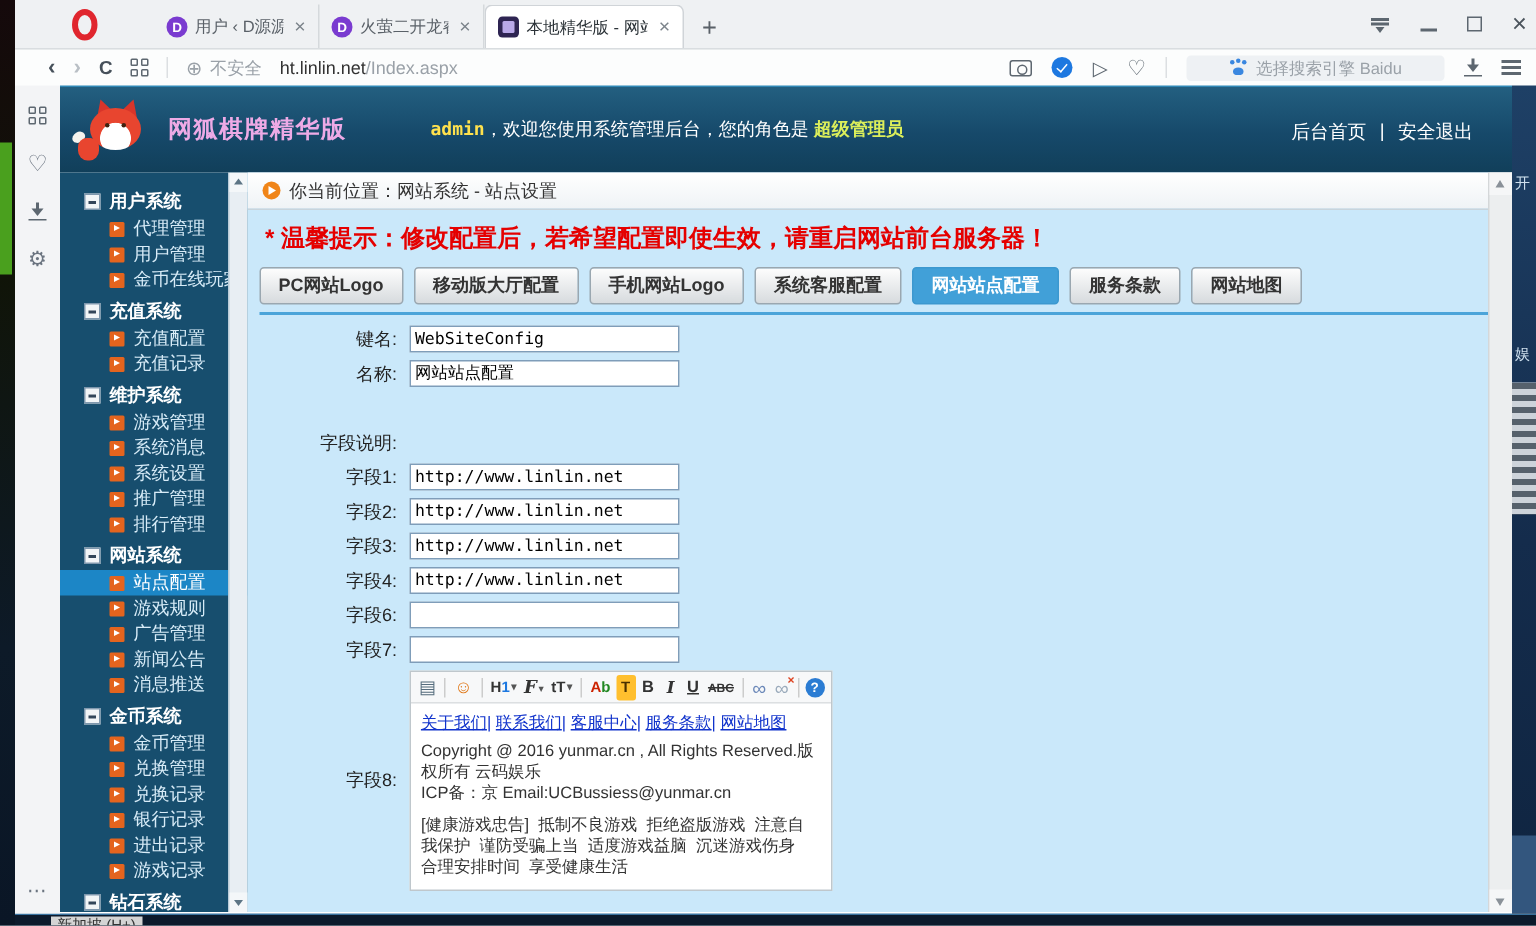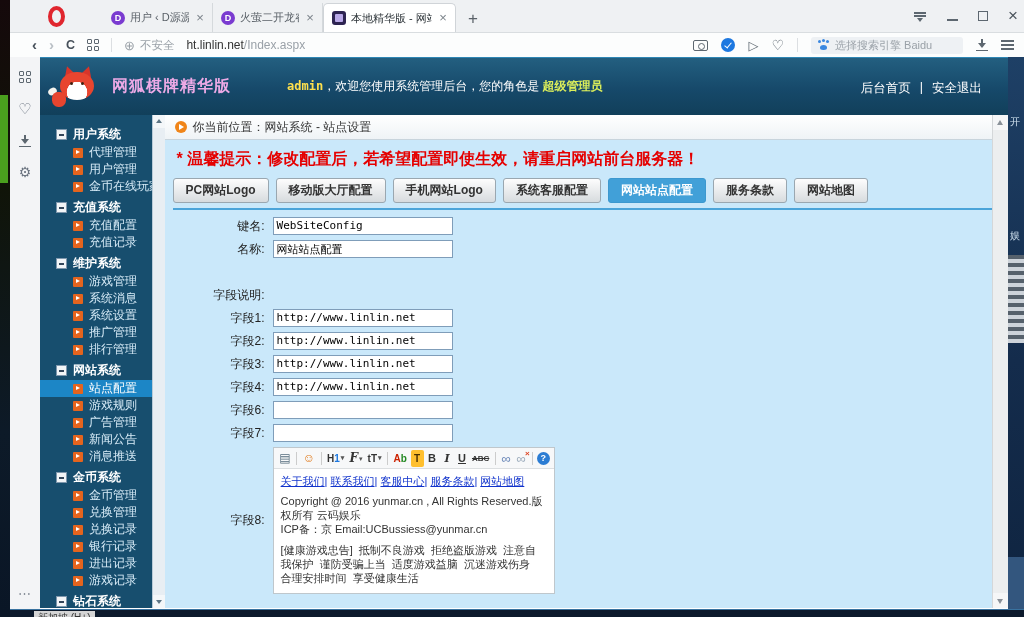--- a/index.html
+++ b/index.html
@@ -47,21 +47,21 @@
   .globe { color:#9aa1a8; font-size:13px; }
   .url { font-size:12px; color:#333; }
   .url .path { color:#9aa1a8; }
   .tb-right { margin-left:auto; display:flex; align-items:center; gap:13px; }
   .cam-icon { width:15px; height:11px; border:1.5px solid #5d6770; border-radius:2px; position:relative; }
   .cam-icon::after { content:""; position:absolute; left:4px; top:2px; width:5px; height:5px; border:1.5px solid #5d6770; border-radius:50%; }
   .check-badge { width:14px; height:14px; border-radius:50%; background:#1d78e0; position:relative; }
   .check-badge::after { content:""; position:absolute; left:5px; top:3px; width:3px; height:6px; border-right:1.8px solid #fff; border-bottom:1.8px solid #fff; transform:rotate(40deg); }
   .send-glyph { color:#5d6770; font-size:13px; }
   .heart-glyph { color:#5d6770; font-size:14px; }
-  .searchbox { width:152px; height:17px; background:#eef1f4; border-radius:3px; display:flex; align-items:center; gap:6px; padding:0 6px; }
+  .searchbox { width:172px; height:17px; background:#eef1f4; border-radius:3px; display:flex; align-items:center; gap:6px; padding:0 6px;justify-content:center; }
   .paw { width:12px; height:12px; position:relative; }
   .paw::before { content:""; position:absolute; left:3px; bottom:1px; width:7px; height:5px; background:#3a87e0; border-radius:50% 50% 45% 45%; }
   .paw::after { content:""; position:absolute; left:1px; top:1px; width:3px; height:3px; border-radius:50%; background:#3a87e0; box-shadow:4px -1px 0 #3a87e0, 8px 0 0 #3a87e0; }
   .search-ph { color:#9aa1a8; font-size:11px; white-space:nowrap; overflow:hidden; }
   .dl-icon { width:12px; height:12px; border-bottom:1.8px solid #5d6770; position:relative; }
   .dl-icon::before { content:""; position:absolute; left:5px; top:0; width:2px; height:5px; background:#5d6770; }
   .dl-icon::after { content:""; position:absolute; left:2px; top:4px; border-left:4px solid transparent; border-right:4px solid transparent; border-top:5px solid #5d6770; }
   .sliders-icon { width:13px; height:10px; position:relative; }
   .sliders-icon::before { content:""; position:absolute; left:0; top:0; width:13px; height:1.6px; background:#5d6770; box-shadow:0 4px 0 #5d6770, 0 8px 0 #5d6770; }
 

